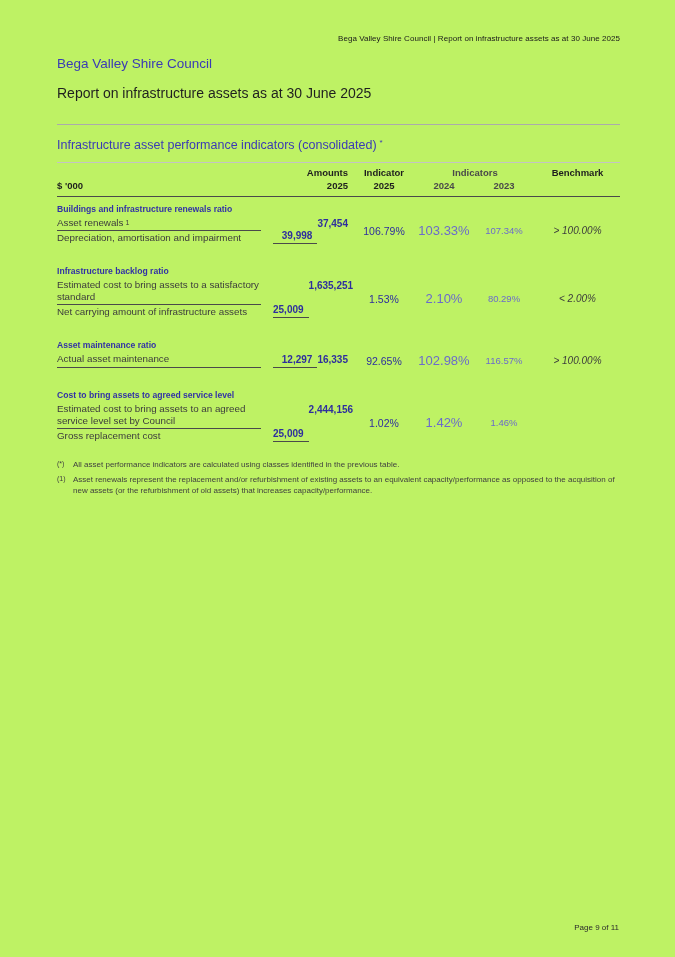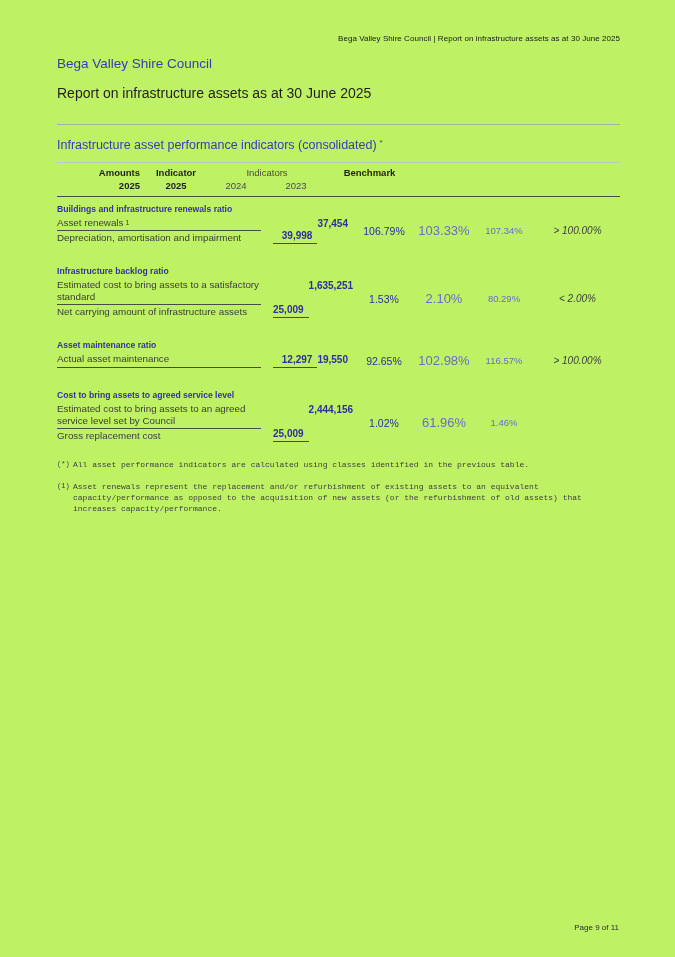--- a/index.html
+++ b/index.html
@@ -21,21 +21,21 @@
   .hc { font-size:9.5px; line-height:13px; color:#1e1e1e; }
   .hc .r1, .hc .r2 { display:block; }
   .col-label { width:208px; }
   .col-amt { width:88px; text-align:right; padding-right:5px; box-sizing:border-box; }
   .col-ind { width:62px; text-align:center; }
   .col-grp { width:120px; }
   .col-y24 { width:58px; text-align:center; }
   .col-y23 { width:62px; text-align:center; }
   .col-bench { width:85px; text-align:center; }
   .bold { font-weight:bold; }
-  .muted { color:#4a4a4a; font-weight:normal; }
+  .muted { color:#4a4a4a; font-weight:bold; }
   .col-label .r2 { font-weight:bold; }
   .grp-years { display:flex; }
 
   .ratio-section { margin-top:22px; }
   .ratio-section.first { margin-top:7px; }
   .ratio-heading { font-size:8.6px; font-weight:bold; color:#3232a6; margin-bottom:3px; }
   .ratio-body { display:flex; align-items:stretch; }
   .lab-col { width:208px; display:flex; flex-direction:column; }
   .amt-col { width:88px; display:flex; flex-direction:row; }
   .frac-top { flex:1 1 auto; border-bottom:1px solid #4a4a4a; }
@@ -46,21 +46,21 @@
   .lab { font-size:9.8px; line-height:12px; color:#3c3c3c; }
   .lab .sup { font-size:7px; vertical-align:top; margin-left:2px; }
   .val { font-size:10px; line-height:12px; font-weight:bold; color:#2e2e9e; }
   .ind-cell { display:flex; align-items:center; justify-content:center; }
   .ind-now { width:62px; font-size:10.5px; font-weight:normal; color:#2e2e9e; }
   .ind-24 { width:58px; font-size:13px; color:#6b6bcb; }
   .ind-23 { width:62px; font-size:9.5px; color:#6b6bcb; }
   .bench-cell { width:85px; font-size:10px; color:#3c3c3c;font-style:italic; }
 
   .footnotes { margin-top:17px; }
-  .footnote { display:flex; margin-top:11px;font-family:Liberation Mono, monospace; }
+  .footnote { display:flex; margin-top:4px; }
   .fn-marker { width:16px; flex:0 0 16px; font-size:7px; color:#3f3f3f; padding-top:1px; }
   .fn-text { font-size:8px; line-height:11px; color:#3f3f3f; }
   .page-footer { position:absolute; right:56px; bottom:25px; font-size:8px; color:#2b2b2b; }
 </style>
 </head>
 <body>
 
 <div class="page">
 
   <div class="doc-header">Bega Valley Shire Council | Report on infrastructure assets as at 30 June 2025</div>
@@ -68,20 +68,24 @@
   <div class="title">Bega Valley Shire Council</div>
   <div class="subtitle">Report on infrastructure assets as at 30 June 2025</div>
 
   <div class="divider"></div>
 
   <div class="section-title"><span>Infrastructure asset performance indicators (consolidated)</span><span class="sup">*</span></div>
 
   <div class="tbl">
 
     <div class="tbl-head">
+      <div class="hc col-label">
+        <span class="r1">&nbsp;</span>
+        <span class="r2">$ '000</span>
+      </div>
       <div class="hc col-amt bold">
         <span class="r1">Amounts</span>
         <span class="r2">2025</span>
       </div>
       <div class="hc col-ind bold">
         <span class="r1">Indicator</span>
         <span class="r2">2025</span>
       </div>
       <div class="hc col-grp">
         <span class="r1 muted" style="text-align:center;">Indicators</span>
@@ -139,21 +143,21 @@
     <div class="ratio-section">
       <div class="ratio-heading">Asset maintenance ratio</div>
       <div class="ratio-body">
         <div class="lab-col">
           <div class="frac-top lab">Actual asset maintenance</div>
         </div>
         <div class="amt-col">
           <div class="frac-top">
               <span class="val">12,297</span>
             </div>
-          <div class="frac-bottom val">19,550</div>
+          <div class="frac-bottom val">16,335</div>
         </div>
         <div class="ind-cell ind-now">92.65%</div>
         <div class="ind-cell ind-24">102.98%</div>
         <div class="ind-cell ind-23">116.57%</div>
         <div class="ind-cell bench-cell">&gt; 100.00%</div>
       </div>
     </div>
 
     <div class="ratio-section">
       <div class="ratio-heading">Cost to bring assets to agreed service level</div>
@@ -162,21 +166,21 @@
           <div class="frac-top lab">Estimated cost to bring assets to an agreed service level set by Council</div>
           <div class="frac-bottom lab">Gross replacement cost</div>
         </div>
         <div class="amt-col">
           <div class="frac-top">
               <span class="val">25,009</span>
             </div>
           <div class="frac-bottom val">2,444,156</div>
         </div>
         <div class="ind-cell ind-now">1.02%</div>
-        <div class="ind-cell ind-24">61.96%</div>
+        <div class="ind-cell ind-24">1.42%</div>
         <div class="ind-cell ind-23">1.46%</div>
         <div class="ind-cell bench-cell"></div>
       </div>
     </div>
 
   </div>
 
   <div class="footnotes">
     <div class="footnote">
       <div class="fn-marker">(*)</div>

